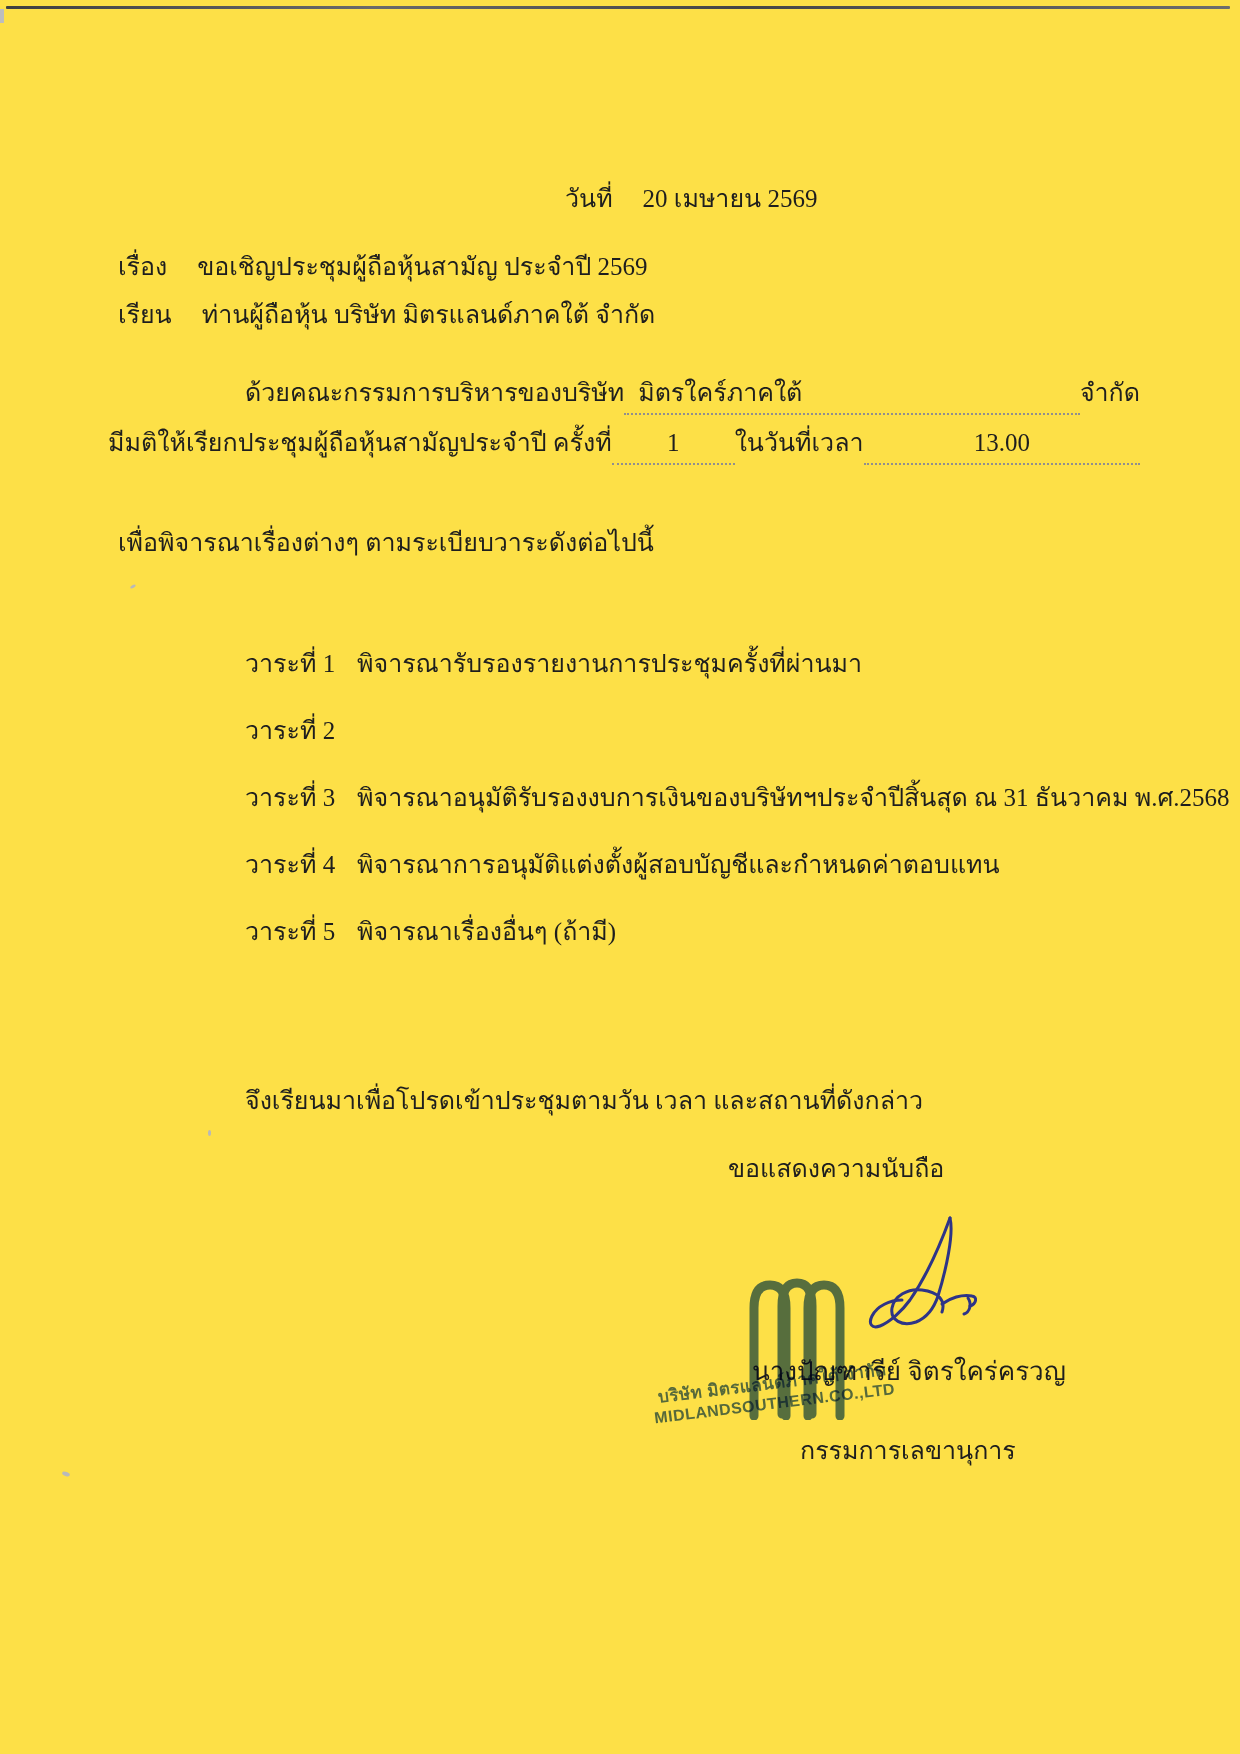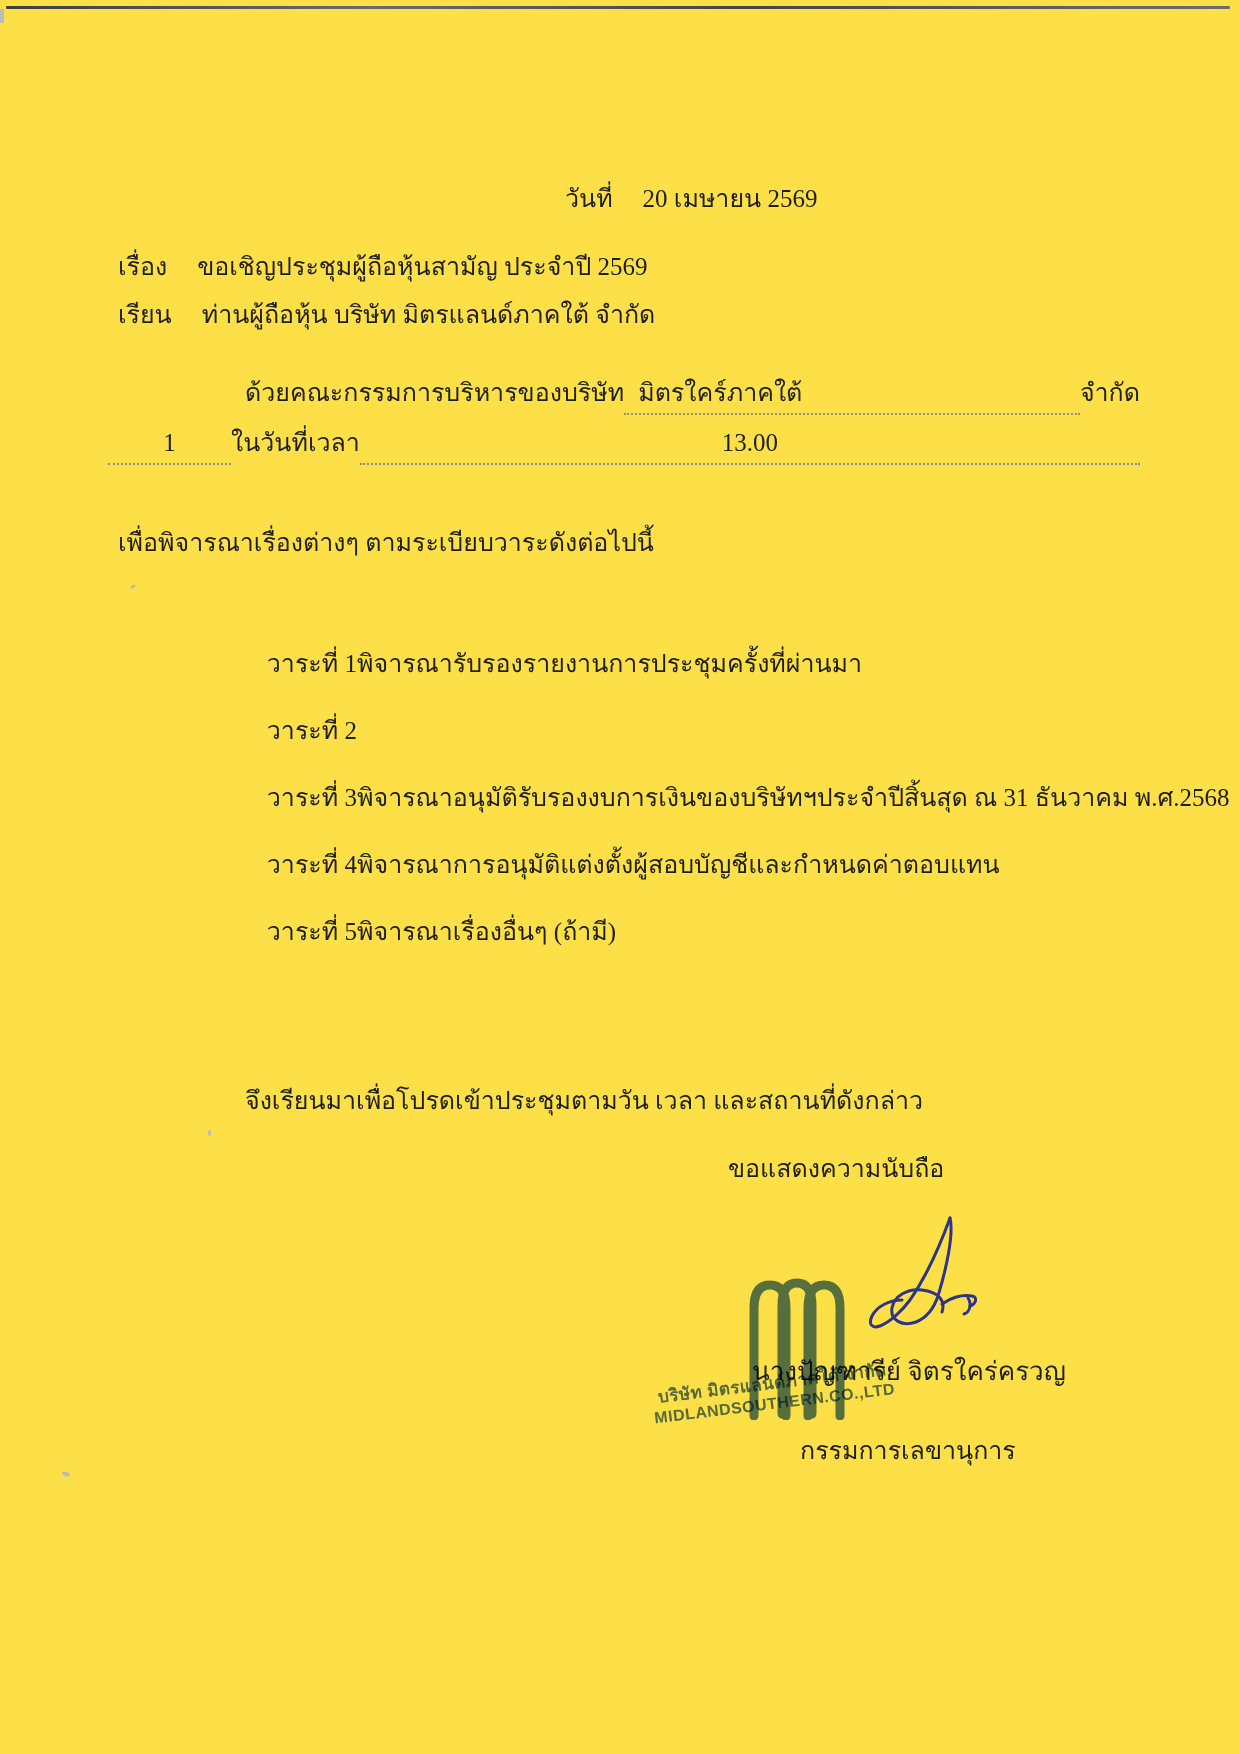--- a/index.html
+++ b/index.html
@@ -22,21 +22,21 @@
   }
   .line{position:absolute;font-size:25px;line-height:1.55;white-space:nowrap;}
   .flexline{display:flex;align-items:baseline;}
   .label-gap{display:inline-block;width:30px;}
   .dotted{
     border-bottom:2px dotted #8f8f8f;
     padding:0 14px 0 14px;
   }
   .dotted.grow{flex:1 1 auto;}
   .dotted.center{text-align:center;}
-  .agenda-row{display:flex;align-items:baseline;text-align:right;}
+  .agenda-row{display:flex;align-items:baseline;}
   .agenda-label{width:112px;flex:0 0 auto;}
   .sig-svg,.stamp-svg{position:absolute;}
   .stamp-svg{mix-blend-mode:multiply;opacity:.92;}
   .stamp-text{
     position:absolute;
     color:#4468cc;
     transform:rotate(-7deg);
     transform-origin:left top;
     text-align:center;
     line-height:1.25;
@@ -69,20 +69,21 @@
   </div>
 
   <div class="line flexline" style="top:374px;left:118px;width:1022px;">
     <span style="display:inline-block;width:127px;flex:0 0 auto;"></span>
     <span>ด้วยคณะกรรมการบริหารของบริษัท</span>
     <span class="dotted grow">มิตรใคร์ภาคใต้</span>
     <span>จำกัด</span>
   </div>
 
   <div class="line flexline" style="top:424px;left:108px;width:1032px;">
+    <span>มีมติให้เรียกประชุมผู้ถือหุ้นสามัญประจำปี ครั้งที่</span>
     <span class="dotted center" style="width:95px;flex:0 0 auto;">1</span>
     <span>ในวันที่</span>
     <span>เวลา</span>
     <span class="dotted center grow">13.00</span>
   </div>
 
 
   <div class="line" style="top:524px;left:118px;">เพื่อพิจารณาเรื่องต่างๆ ตามระเบียบวาระดังต่อไปนี้</div>
 
   <div class="line agenda-row" style="top:645px;left:245px;width:900px;">

